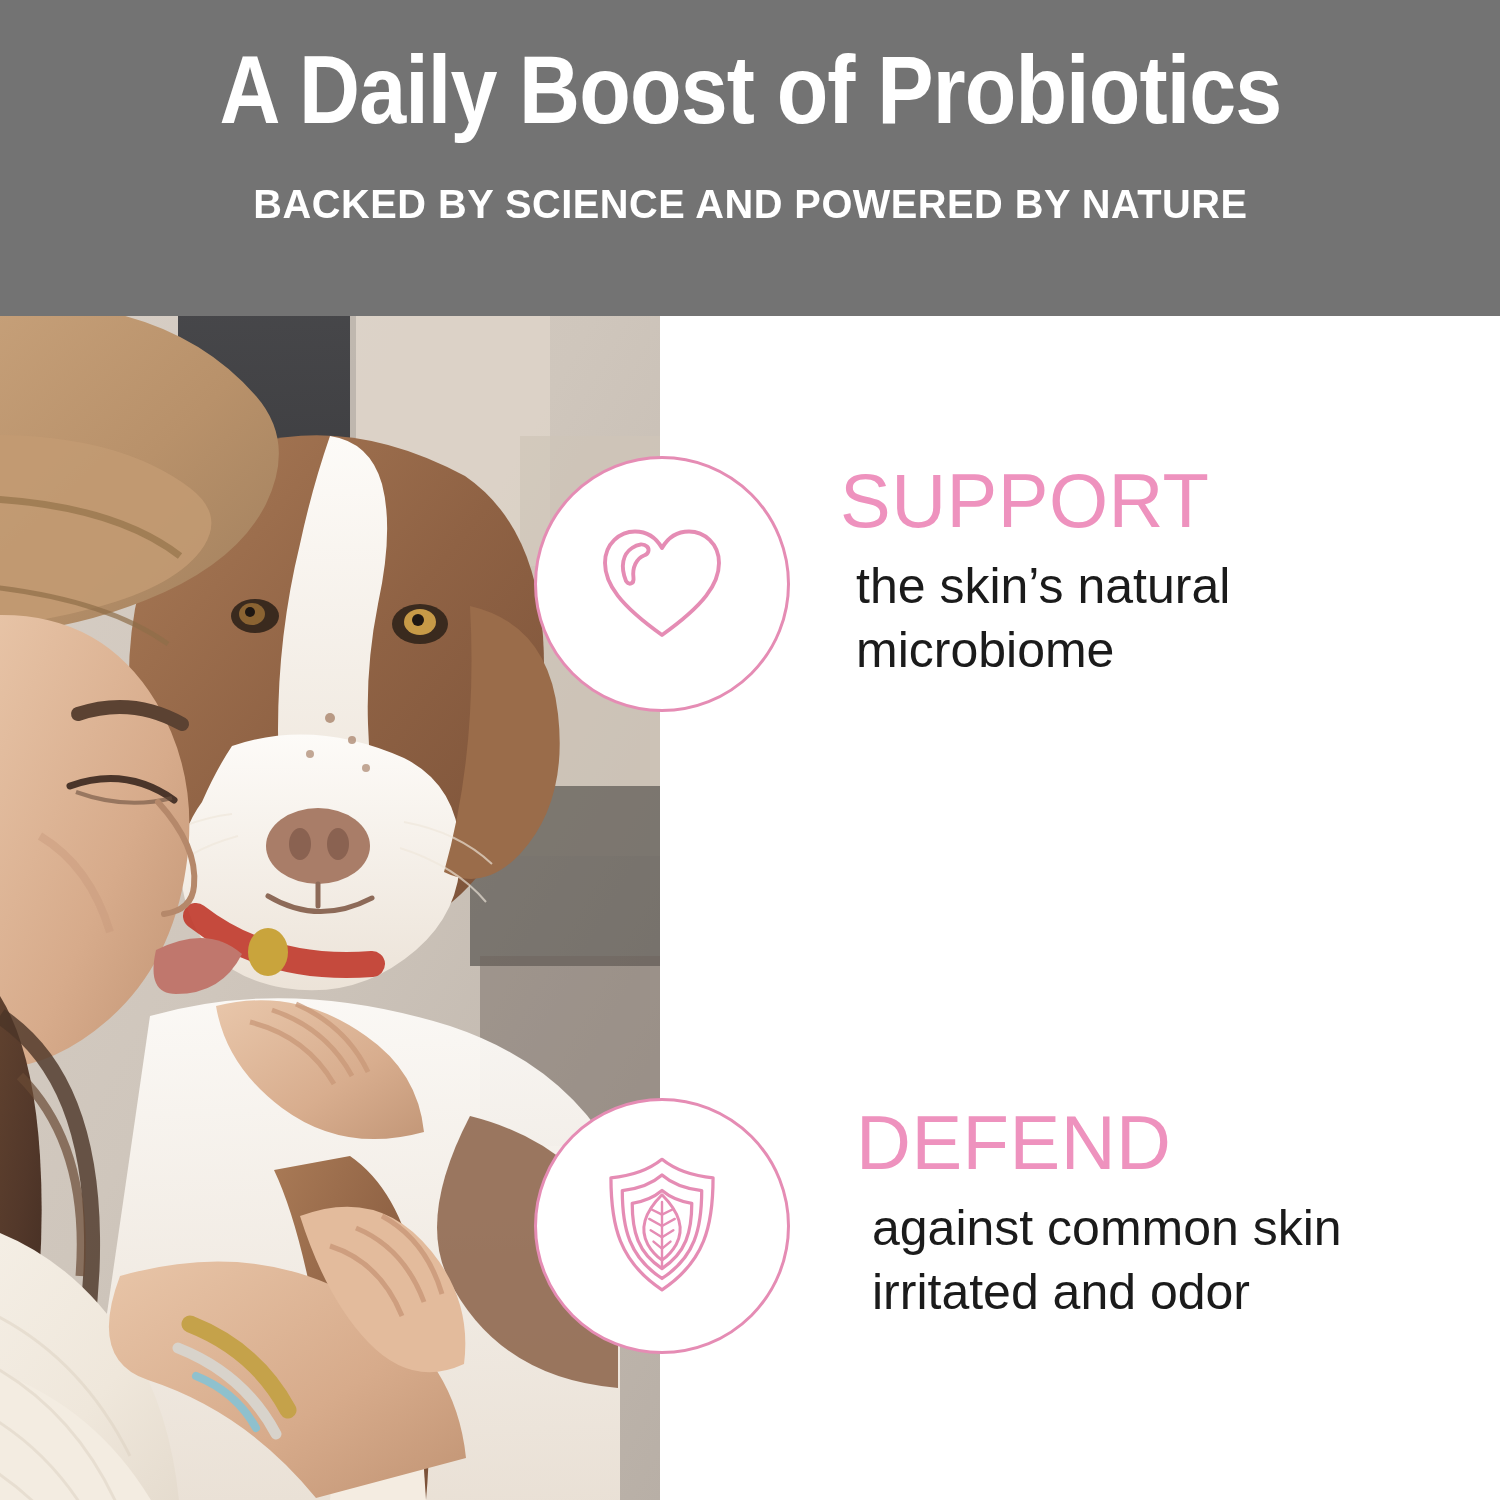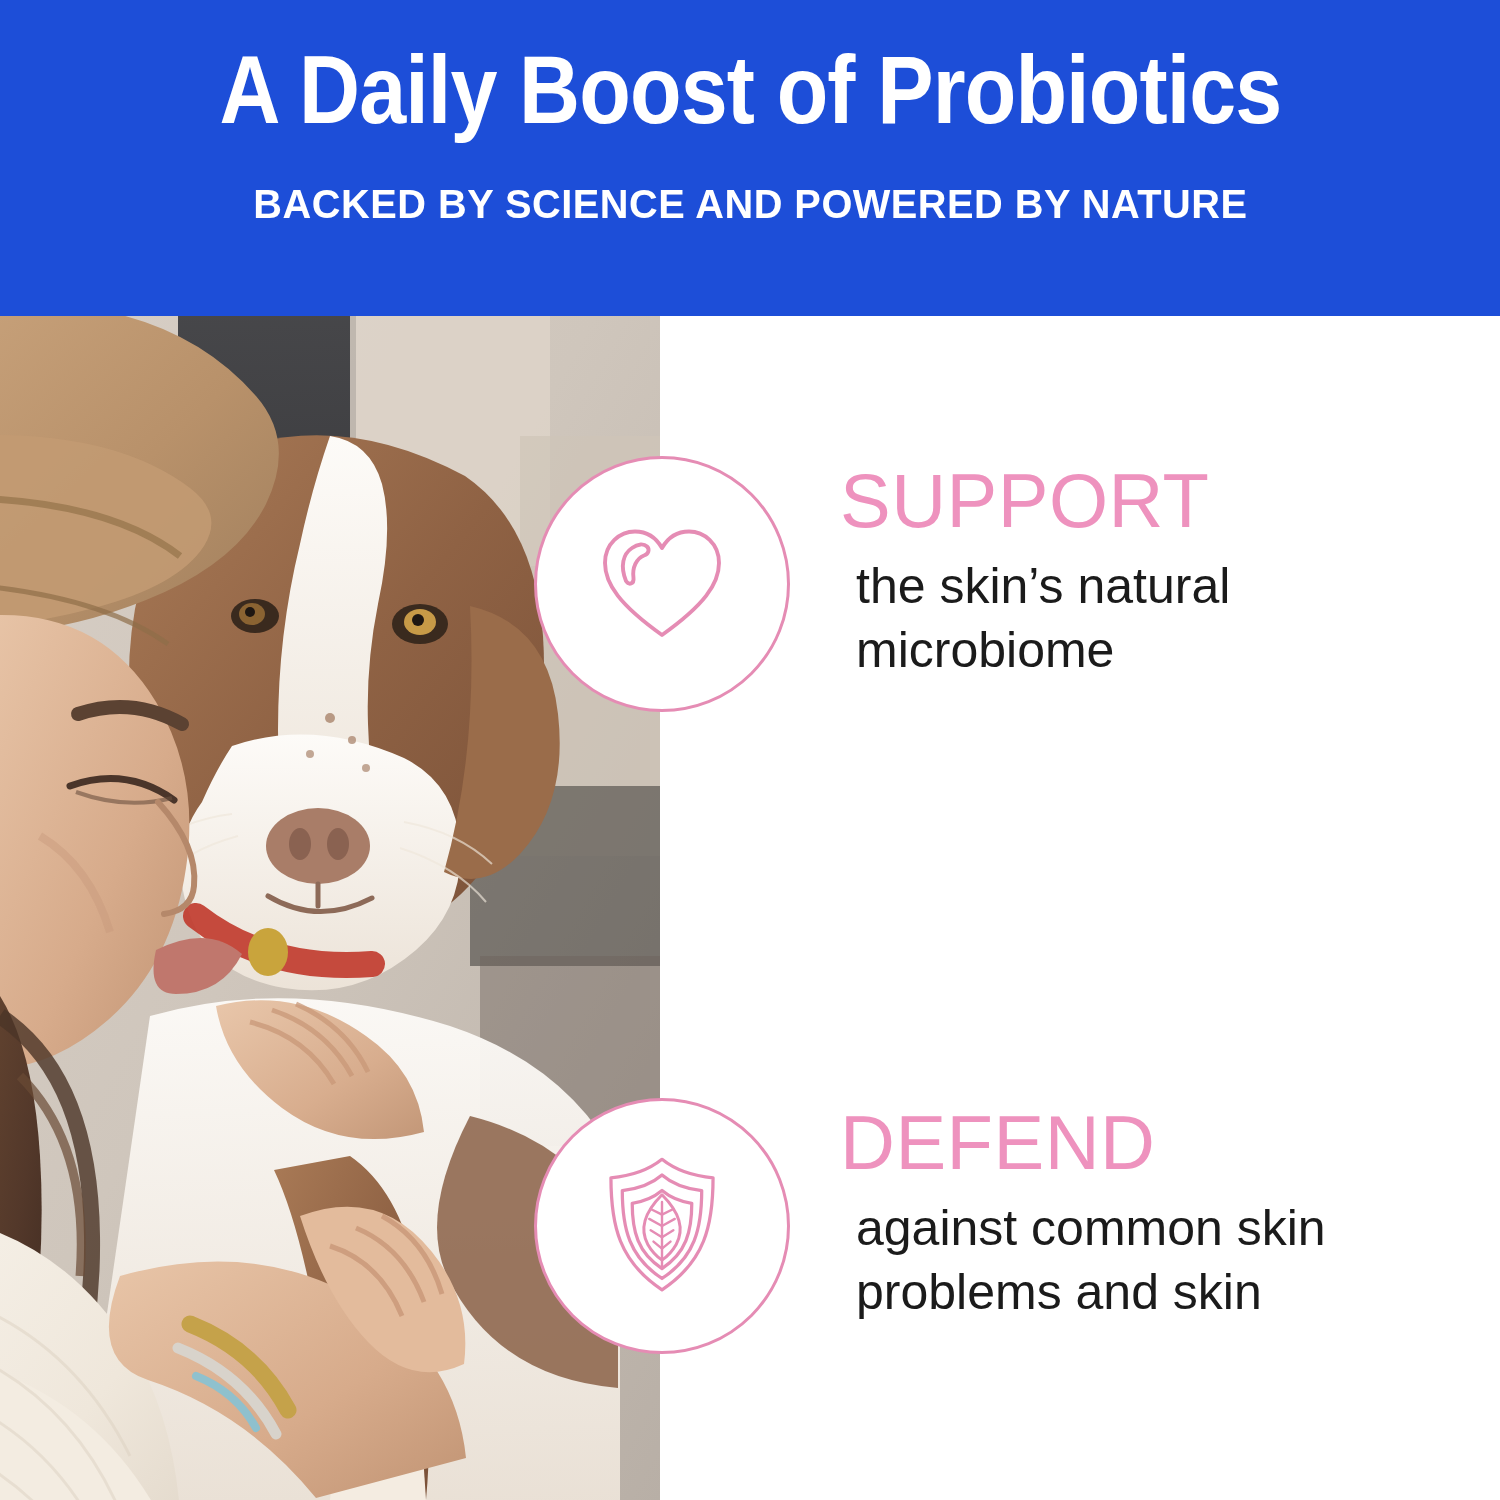--- a/index.html
+++ b/index.html
@@ -18,21 +18,21 @@
     overflow: hidden;
   }
 
   
   .header-banner {
     position: absolute;
     left: 0;
     top: 0;
     width: 1500px;
     height: 316px;
-    background: #1d4ed8;
+    background: #737373;
     display: flex;
     flex-direction: column;
     align-items: center;
     justify-content: flex-start;
   }
   .header-title {
     margin-top: 42px;
     color: #ffffff;
     font-family: "Liberation Sans Narrow", "Liberation Sans", sans-serif;
     font-weight: 700;
@@ -79,21 +79,21 @@
   }
   .feature-row {
     position: absolute;
     left: 0;
     width: 1500px;
     display: flex;
     align-items: flex-start;
   }
   .feature-row.row-1 { top: 140px; }
   .feature-row.row-2 { top: 467px; }
-  .feature-row.row-3 { top: 782px; }
+  .feature-row.row-3 { top: 782px; gap: 16px; }
 
   .icon-badge {
     position: relative;
     flex: 0 0 auto;
     margin-left: 534px;
     width: 256px;
     height: 256px;
     border-radius: 50%;
     background: #ffffff;
     border: 3px solid #e58cb4;
@@ -341,19 +341,19 @@
               <path d="M50 63 L58 58"></path>
             <path d="M50 71 L44 66"></path>
               <path d="M50 71 L56 66"></path>
           </g>
         </svg>
       </div>
       <div class="feature-text">
         <div class="feature-heading">DEFEND</div>
         <div class="feature-desc">
           <span class="line">against common skin</span>
-          <span class="line">problems and skin</span>
+          <span class="line">irritated and odor</span>
         </div>
       </div>
     </div>
 
   </div>
 </div>
 
 </body></html>

